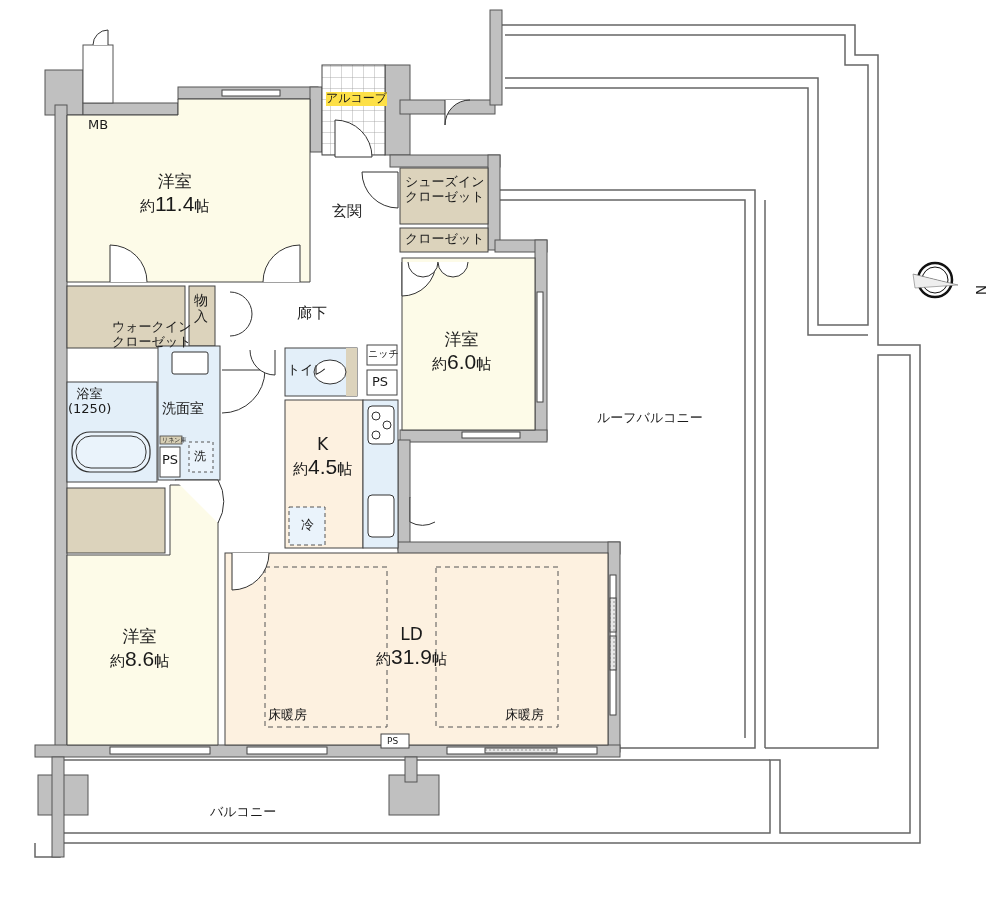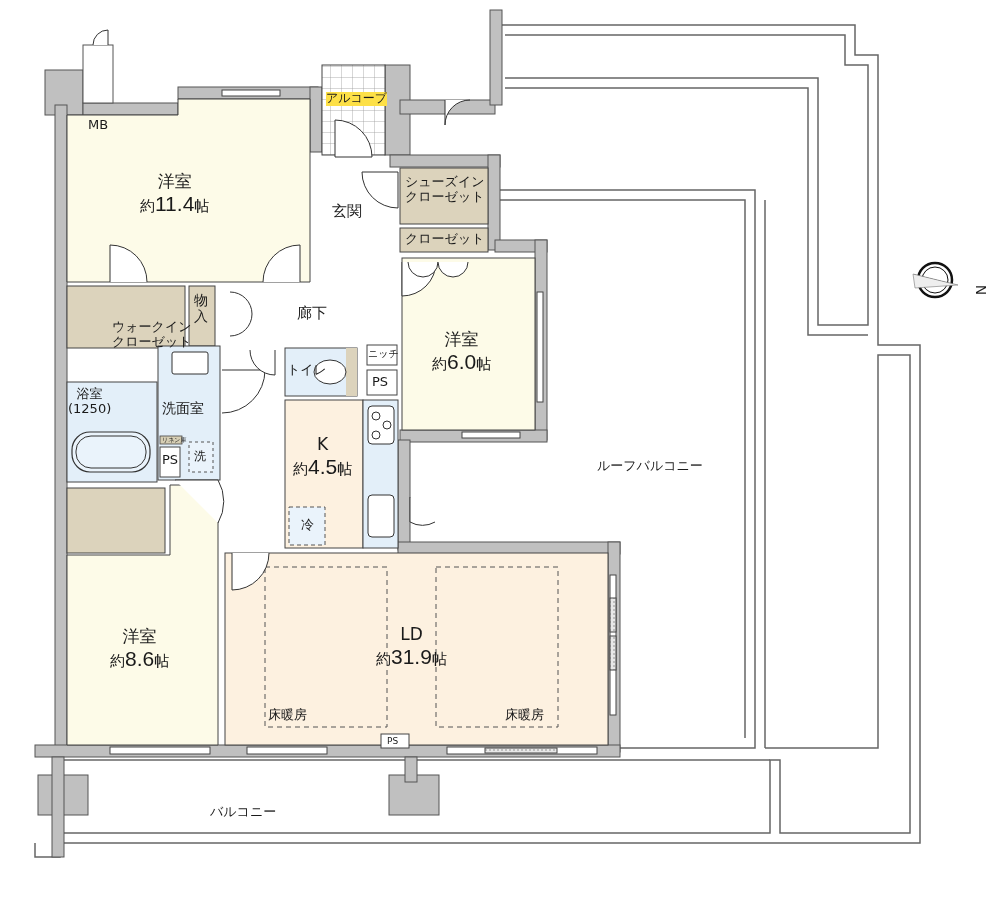--- a/index.html
+++ b/index.html
@@ -226,15 +226,15 @@
 </div>
 <div class="lbl small" style="left:268px;top:708px;">床暖房</div>
 <div class="lbl small" style="left:505px;top:708px;">床暖房</div>
 <div class="lbl" style="left:387px;top:736px;font-size:9px;">PS</div>
 
 <div class="lbl" style="left:110px;top:627px;">
   <div class="room-name">洋室</div>
   <div class="room-size"><span>約</span><span class="num">8.6</span><span>帖</span></div>
 </div>
 
-<div class="lbl small" style="left:597px;top:411px;margin-top:48px;">ルーフバルコニー</div>
+<div class="lbl small" style="left:597px;top:411px;">ルーフバルコニー</div>
 <div class="lbl small" style="left:210px;top:805px;">バルコニー</div>
 <div class="lbl" style="left:976px;top:282px;font-size:14px;transform:rotate(90deg);">N</div>
 
 </body></html>

